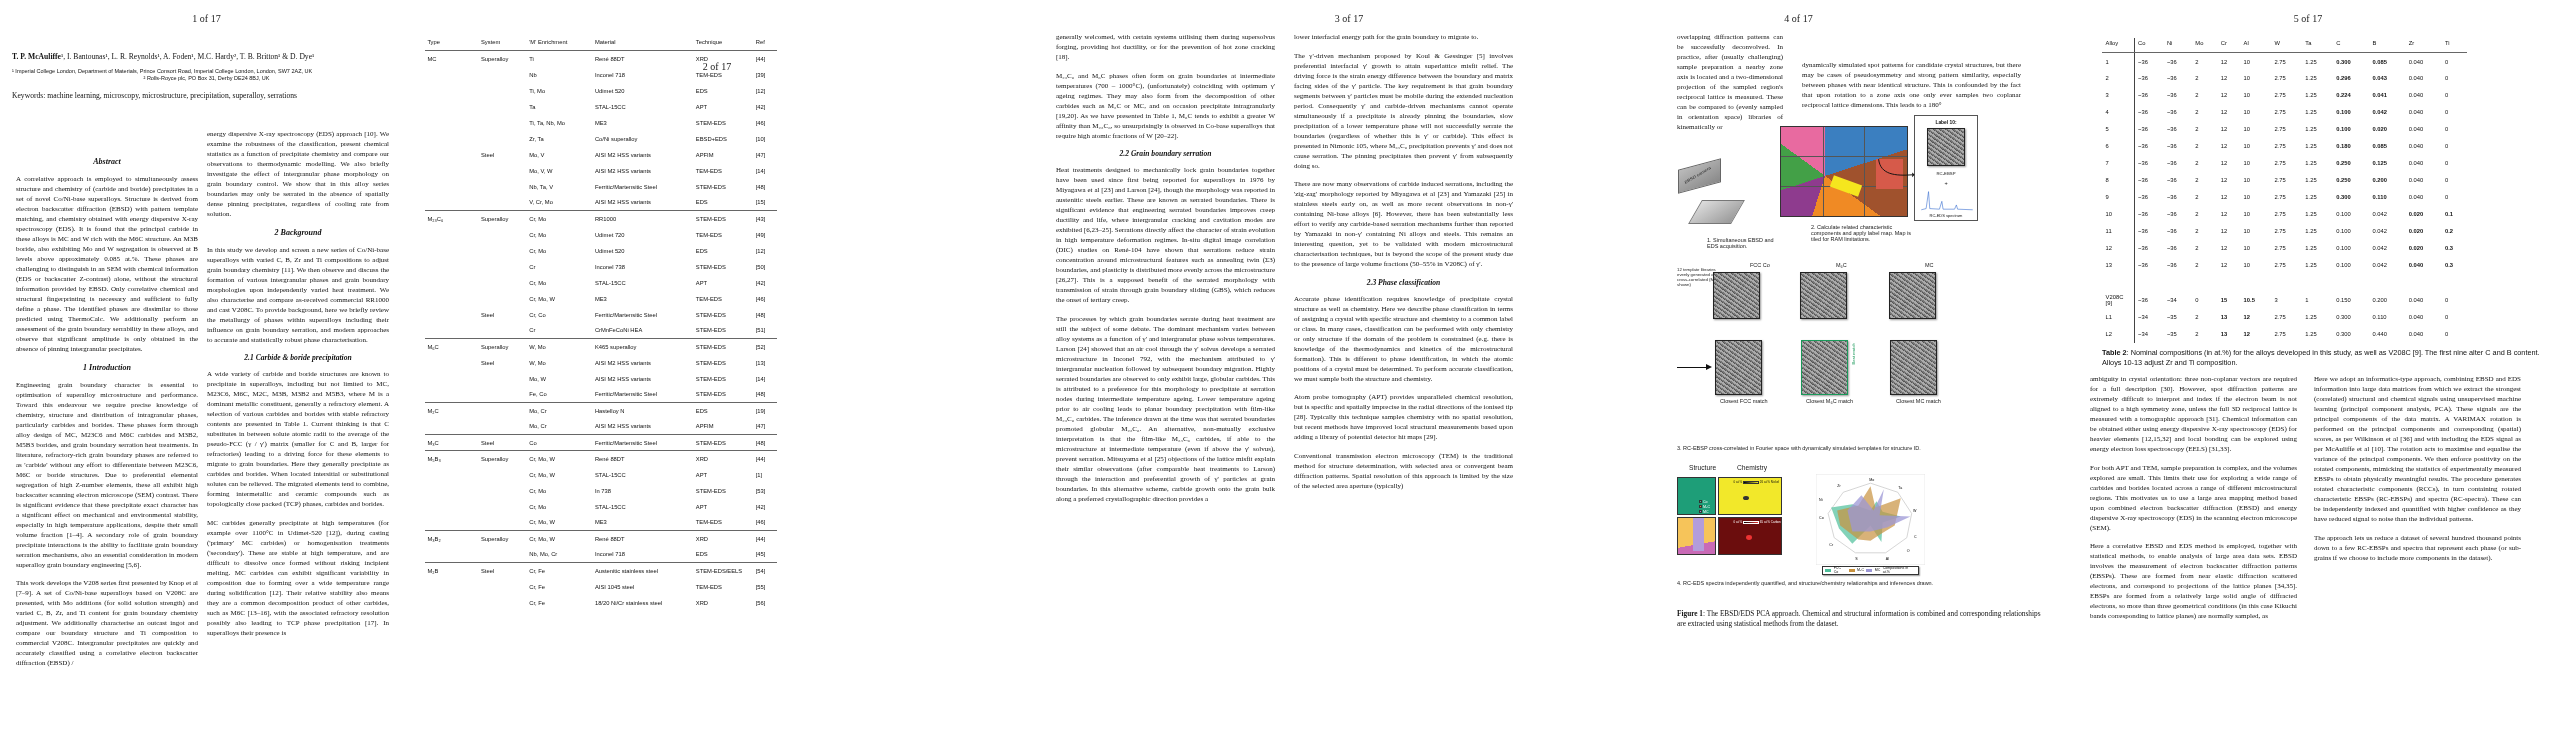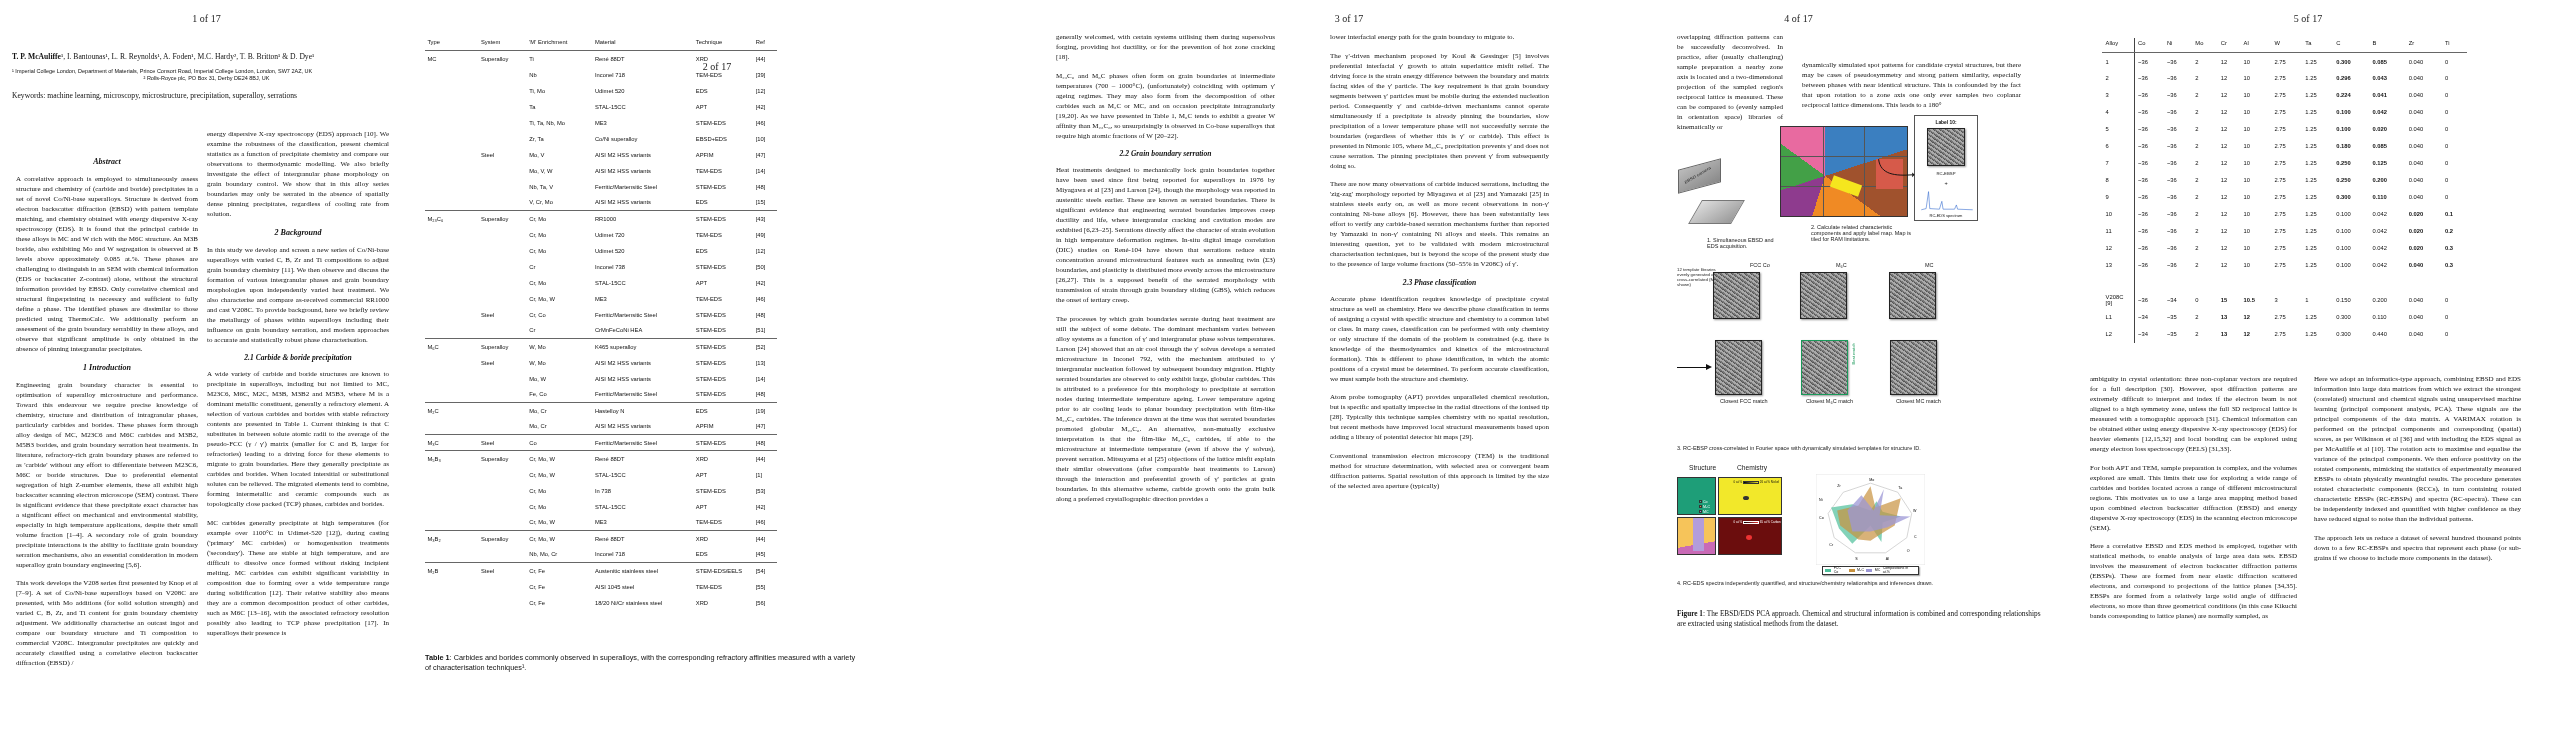--- a/index.html
+++ b/index.html
@@ -360,33 +360,32 @@
         <tr>
           <td></td>
           <td></td>
           <td>Cr, Fe</td>
           <td>18/20 Ni/Cr stainless steel</td>
           <td>XRD</td>
           <td>[56]</td>
         </tr>
       </tbody>
   </table>
-  <div class="t1cap"><b>Table 1</b><span>: Carbides and borides commonly observed in superalloys, with the corresponding refractory affinities measured with a variety of characterisation techniques¹.</span></div>
 </div>
 
 <div class="page p3">
   <div class="pnum" style="left:0;width:656px;">3 of 17</div>
   <div class="col" style="top:32px;left:35px;width:219px;">
     <p>generally welcomed, with certain systems utilising them during supersolvus forging, providing hot ductility, or for the prevention of hot zone cracking [18].</p>
     <p>M₂₃C₆ and M₆C phases often form on grain boundaries at intermediate temperatures (700 – 1000°C), (unfortunately) coinciding with optimum γ' ageing regimes. They may also form from the decomposition of other carbides such as M₂C or MC, and on occasion precipitate intragranularly [19,20]. As we have presented in Table 1, M₆C tends to exhibit a greater W affinity than M₂₃C₆, so unsurprisingly is observed in Co-base superalloys that require high atomic fractions of W [20–22].</p>
     <div class="sub-h">2.2 Grain boundary serration</div>
     <p>Heat treatments designed to mechanically lock grain boundaries together have been used since first being reported for superalloys in 1976 by Miyagawa et al [23] and Larson [24], though the morphology was reported in austenitic steels earlier. These are known as serrated boundaries. There is significant evidence that engineering serrated boundaries improves creep ductility and life, where intergranular cracking and cavitation modes are exhibited [6,23–25]. Serrations directly affect the character of strain evolution in high temperature deformation regimes. In-situ digital image correlation (DIC) studies on René-104 have shown that serrations reduce strain concentration around microstructural features such as annealing twin (Σ3) boundaries, and plasticity is distributed more evenly across the microstructure [26,27]. This is a supposed benefit of the serrated morphology with transmission of strain through grain boundary sliding (GBS), which reduces the onset of tertiary creep.</p>
     <p>The processes by which grain boundaries serrate during heat treatment are still the subject of some debate. The dominant mechanism varies between alloy systems as a function of γ' and intergranular phase solvus temperatures. Larson [24] showed that an air cool through the γ' solvus develops a serrated microstructure in Inconel 792, with the mechanism attributed to γ' intergranular nucleation followed by subsequent boundary migration. Highly serrated boundaries are observed to only exhibit large, globular carbides. This is attributed to a preference for this morphology to precipitate at serration nodes during intermediate temperature ageing. Lower temperature ageing prior to air cooling leads to planar boundary precipitation with film-like M₂₃C₆ carbides. The inference drawn at the time was that serrated boundaries promoted globular M₂₃C₆. An alternative, non-mutually exclusive interpretation is that the film-like M₂₃C₆ carbides, if able to the microstructure at intermediate temperature (even if above the γ' solvus), prevent serration. Mitsuyama et al [25] objections of the lattice misfit explain their similar observations (after comparable heat treatments to Larson) through the interaction and preferential growth of γ' particles at grain boundaries. In this alternative scheme, carbide growth onto the grain bulk along a preferred crystallographic direction provides a</p>
   </div>
-  <div class="col" style="top:32px;left:273px;width:219px;margin-left:36px;">
+  <div class="col" style="top:32px;left:273px;width:219px;">
     <p>lower interfacial energy path for the grain boundary to migrate to.</p>
     <p>The γ'-driven mechanism proposed by Koul &amp; Gessinger [5] involves preferential interfacial γ' growth to attain superlattice misfit relief. The driving force is the strain energy difference between the boundary and matrix facing sides of the γ' particle. The key requirement is that grain boundary segments between γ' particles must be mobile during the extended nucleation period. Consequently γ' and carbide-driven mechanisms cannot operate simultaneously if a precipitate is already pinning the boundaries, slow precipitation of a lower temperature phase will not successfully serrate the boundaries (regardless of whether this is γ' or carbide). This effect is presented in Nimonic 105, where M₂₃C₆ precipitation prevents γ' and does not cause serration. The pinning precipitates then prevent γ' from subsequently doing so.</p>
     <p>There are now many observations of carbide induced serrations, including the 'zig-zag' morphology reported by Miyagawa et al [23] and Yamazaki [25] in stainless steels early on, as well as more recent observations in non-γ' containing Ni-base alloys [6]. However, there has been substantially less effort to verify any carbide-based serration mechanisms further than reported by Yamazaki in non-γ' containing Ni alloys and steels. This remains an interesting question, yet to be validated with modern microstructural characterisation techniques, but is beyond the scope of the present study due to the presence of large volume fractions (50–55% in V208C) of γ'.</p>
     <div class="sub-h">2.3 Phase classification</div>
     <p>Accurate phase identification requires knowledge of precipitate crystal structure as well as chemistry. Here we describe phase classification in terms of assigning a crystal with specific structure and chemistry to a common label or class. In many cases, classification can be performed with only chemistry or only structure if the domain of the problem is constrained (e.g. there is knowledge of the thermodynamics and kinetics of the microstructural formation). This is different to phase identification, in which the atomic positions of a crystal must be determined. To perform accurate classification, we must sample both the structure and chemistry.</p>
     <p>Atom probe tomography (APT) provides unparalleled chemical resolution, but is specific and spatially imprecise in the radial directions of the ionised tip [28]. Typically this technique samples chemistry with no spatial resolution, but recent methods have improved local structural measurements based upon adding a library of potential detector hit maps [29].</p>
     <p>Conventional transmission electron microscopy (TEM) is the traditional method for structure determination, with selected area or convergent beam diffraction patterns. Spatial resolution of this approach is limited by the size of the selected area aperture (typically)</p>
   </div>
 </div>
 
@@ -758,20 +757,21 @@
           <td class="b">12</td>
           <td>2.75</td>
           <td>1.25</td>
           <td>0.300</td>
           <td>0.440</td>
           <td>0.040</td>
           <td>0</td>
         </tr>
       </tbody>
   </table>
+  <div class="t2cap"><b>Table 2</b><span>: Nominal compositions (in at.%) for the alloys developed in this study, as well as V208C [9]. The first nine alter C and B content. Alloys 10-13 adjust Zr and Ti composition.</span></div>
 
   <div class="col" style="top:374px;left:43px;width:207px;">
     <p>ambiguity in crystal orientation: three non-coplanar vectors are required for a full description [30]. However, spot diffraction patterns are extremely difficult to interpret and index if the electron beam is not aligned to a high symmetry zone, unless the full 3D reciprocal lattice is measured with a tomographic approach [31]. Chemical information can be obtained either using energy dispersive X-ray spectroscopy (EDS) for heavier elements [12,15,32] and local bonding can be explored using energy electron loss spectroscopy (EELS) [31,33].</p>
     <p>For both APT and TEM, sample preparation is complex, and the volumes explored are small. This limits their use for exploring a wide range of carbides and borides located across a range of different microstructural regions. This motivates us to use a large area mapping method based upon combined electron backscatter diffraction (EBSD) and energy dispersive X-ray spectroscopy (EDS) in the scanning electron microscope (SEM).</p>
     <p>Here a correlative EBSD and EDS method is employed, together with statistical methods, to enable analysis of large area data sets. EBSD involves the measurement of electron backscatter diffraction patterns (EBSPs). These are formed from near elastic diffraction scattered electrons, and correspond to projections of the lattice planes [34,35]. EBSPs are formed from a relatively large solid angle of diffracted electrons, so more than three geometrical conditions (in this case Kikuchi bands corresponding to lattice planes) are normally sampled, as</p>
   </div>
   <div class="col" style="top:374px;left:267px;width:207px;">
     <p>Here we adopt an informatics-type approach, combining EBSD and EDS information into large data matrices from which we extract the strongest (correlated) structural and chemical signals using unsupervised machine learning (principal component analysis, PCA). These signals are the principal components of the data matrix. A VARIMAX rotation is performed on the principal components and corresponding (spatial) scores, as per Wilkinson et al [36] and with including the EDS signal as per McAuliffe et al [10]. The rotation acts to maximise and equalise the variance of the principal components. We then enforce positivity on the rotated components, mimicking the statistics of experimentally measured EBSPs to obtain physically meaningful results. The procedure generates rotated characteristic components (RCCs), in turn containing rotated characteristic EBSPs (RC-EBSPs) and spectra (RC-spectra). These can be independently indexed and quantified with higher confidence as they have reduced signal to noise than the individual patterns.</p>
     <p>The approach lets us reduce a dataset of several hundred thousand points down to a few RC-EBSPs and spectra that represent each phase (or sub-grains if we choose to include more components in the dataset).</p>
   </div>

